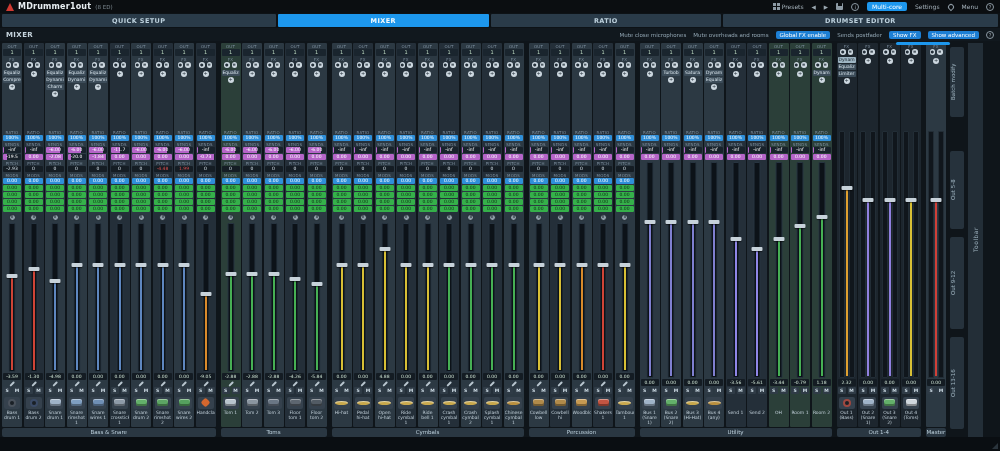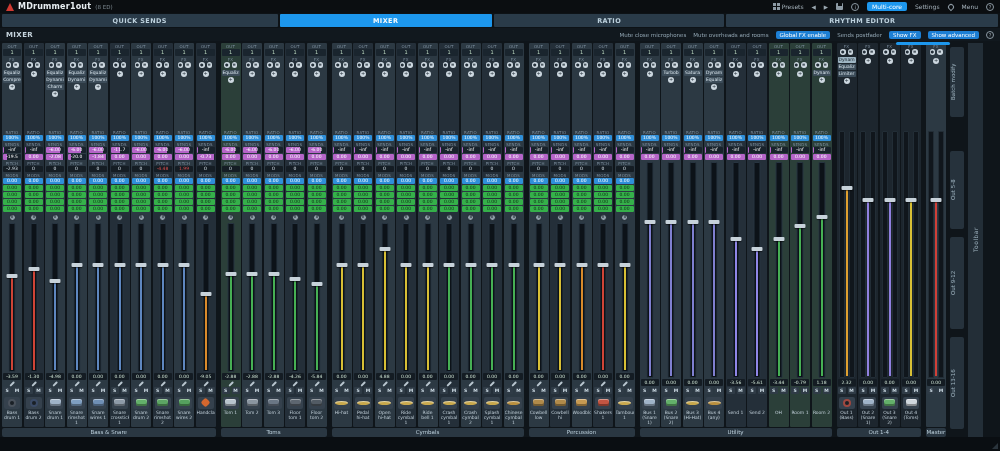--- a/index.html
+++ b/index.html
@@ -130,24 +130,24 @@
       <span class="circlei">i</span>
       <span class="chip-btn">Multi-core</span>
       <span>Settings</span>
       <span class="pinicon"></span>
       <span>Menu</span>
       <span class="circlei">?</span>
     </div>
   </div>
 
   <div class="tabs" id="tabs">
-      <div class="tab" style="flex-grow: 1.68;">QUICK SENDS</div>
+      <div class="tab" style="flex-grow: 1.68;">QUICK SETUP</div>
       <div class="tab active" style="flex-grow: 1.42;">MIXER</div>
       <div class="tab" style="flex-grow: 1.57;">RATIO</div>
-      <div class="tab" style="flex-grow: 1.56;">RHYTHM EDITOR</div>
+      <div class="tab" style="flex-grow: 1.56;">DRUMSET EDITOR</div>
     </div>
 
   <div class="mixerbar">
     <span class="mixertitle">MIXER</span>
     <div class="opts" id="opts">
         <span class="opt">Mute close microphones</span>
         <span class="opt">Mute overheads and rooms</span>
         <span class="opt on">Global FX enable</span>
         <span class="opt">Sends postfader</span>
         <span class="opt on">Show FX</span>

